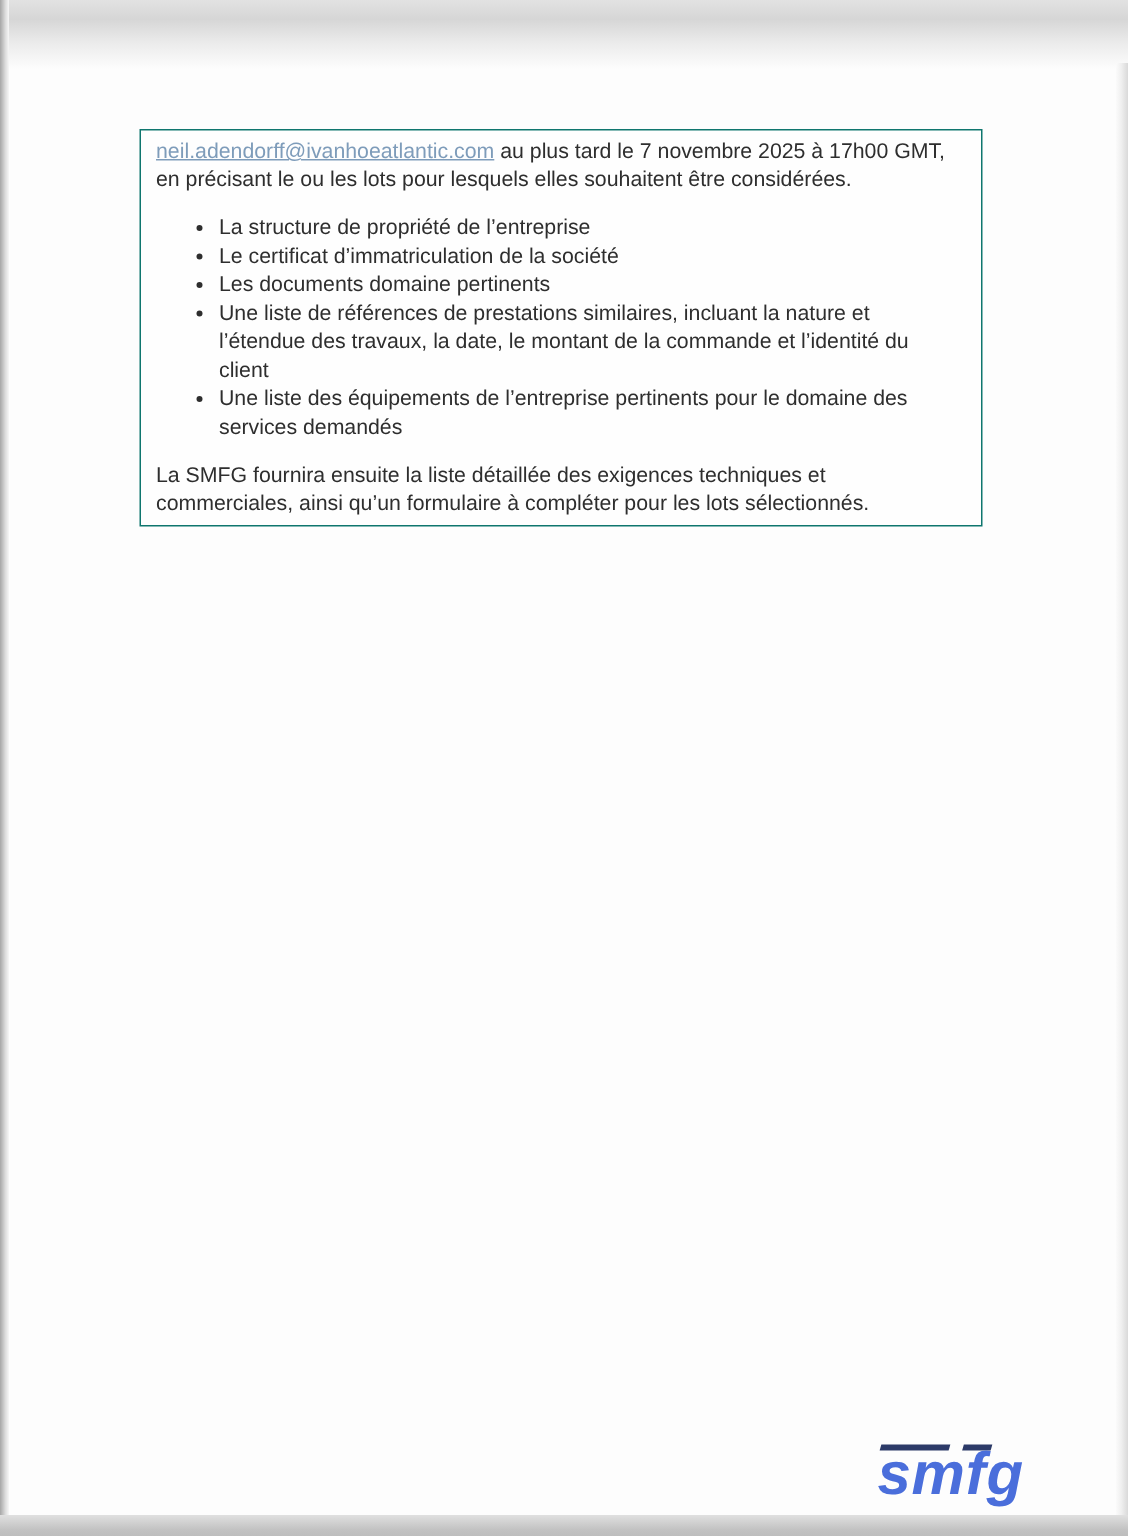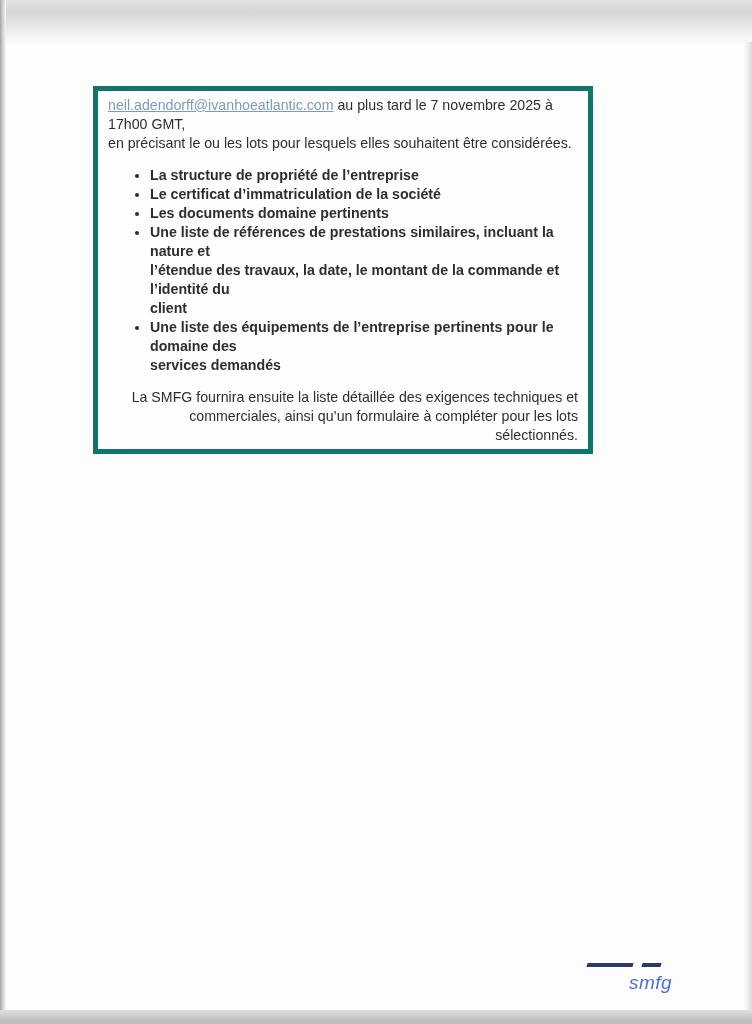--- a/index.html
+++ b/index.html
@@ -29,71 +29,69 @@
   }
   .edge-bottom {
     position: absolute; left: 0; right: 0; bottom: 0; height: 14px;
     background: linear-gradient(180deg, #e0e0e0 0%, #c2c2c2 70%, #bdbdbd 100%);
   }
   
   .notice-box {
     position: absolute;
     left: 93px;
     top: 86px;
-    width: 500px;
+    width: 562px;
     box-sizing: border-box;
-    border: 5px solid #0f766e;
+    border: 1px solid #0f766e;
     background: #fefefe;
     padding: 5px 10px 4px 10px;
     color: #2e2e2e;
     font-size: 14.2px;
     line-height: 19px;
   }
   .notice-box p {
     margin: 0;
     white-space: pre-line;
   }
   .para-deadline { margin-bottom: 13px !important; }
   .email-link {
     color: #7e9cba;
     text-decoration: underline;
     cursor: pointer;
   }
   .req-list {
     margin: 0;
     padding: 0 0 0 42px;
     list-style: disc outside;
-    font-weight: bold;
   }
   .req-list li {
     white-space: pre-line;
   }
-  .para-closing { margin-top: 13px !important; text-align: right; }
+  .para-closing { margin-top: 13px !important; }
   
   .logo {
     position: absolute;
     left: 585px;
     top: 959px;
     width: 80px;
     height: 46px;
   }
   .logo-text {
     position: absolute;
     left: 0;
     top: 0;
     width: 80px;
     height: 46px;
     line-height: 48px;
-    font-size: 19px;
-    font-weight: normal;
+    font-size: 40px;
+    font-weight: bold;
     font-style: italic;
     letter-spacing: 0.5px;
     color: #4a6edb;
     text-align: left;
-    margin-left: 44px;
   }
   .logo-bar {
     position: absolute;
     height: 4px;
     top: 4px;
     background: #2c3a68;
     transform: skewX(-16deg);
   }
   .logo-bar-left  { left: 2px;  width: 46px; }
   .logo-bar-right { left: 57px; width: 19px; }

